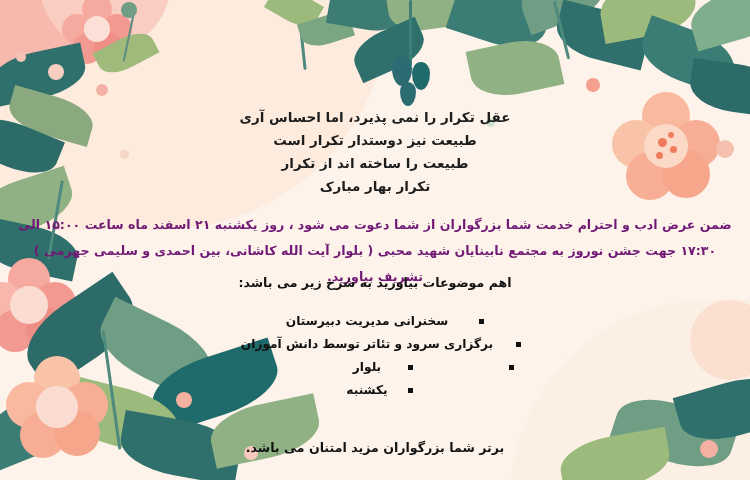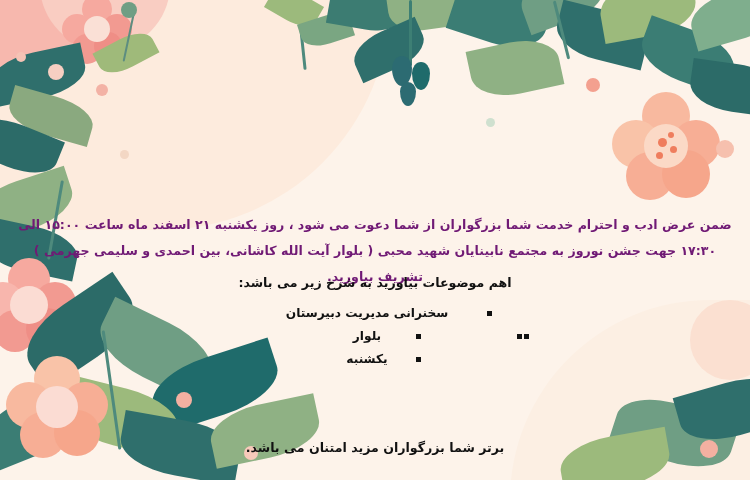--- a/index.html
+++ b/index.html
@@ -114,21 +114,21 @@
     font-weight: bold;
     direction: rtl;
   }
   .bullets {
     position: absolute;
     top: 302px;
     right: 16px;
     left: 0;
     direction: rtl;
     list-style: none;
-    margin: 0;
+    margin: 8px;
     padding: 0;
   }
   .bullets li {
     position: relative;
     text-align: center;
     color: #111;
     font-size: 12.2px;
     font-weight: bold;
     line-height: 23px;
     padding: 0;
@@ -265,32 +265,39 @@
   <div class="leaf" style="left:560px;top:436px;width:110px;height:52px;background:#9cba7c;transform:rotate(-10deg);"></div>
   <div class="petalflower" style="left:700px;top:440px;width:18px;height:18px;background:#f4b0a1;"></div>
   <div class="blob" style="left:690px;top:300px;width:80px;height:80px;background:#fbe0d1;"></div>
 
   <div class="petalflower" style="left:16px;top:52px;width:10px;height:10px;background:#f5c3b5;"></div>
   <div class="petalflower" style="left:120px;top:150px;width:9px;height:9px;background:#f3d7c4;"></div>
   <div class="petalflower" style="left:486px;top:118px;width:9px;height:9px;background:#cfe0cf;"></div>
 
   <div class="content">
 
+    <div class="poem">
+      <div>عقل تکرار را نمی پذیرد، اما احساس آری</div>
+      <div>طبیعت نیز دوستدار تکرار است</div>
+      <div>طبیعت را ساخته اند از تکرار</div>
+      <div>تکرار بهار مبارک</div>
+    </div>
 
     <div class="para">ضمن عرض ادب و احترام خدمت شما بزرگواران  از شما دعوت می شود ، روز یکشنبه ۲۱ اسفند ماه ساعت ۱۵:۰۰ الی ۱۷:۳۰ جهت جشن نوروز به مجتمع نابینایان شهید محبی ( بلوار آیت الله کاشانی، بین احمدی و سلیمی جهرمی ) تشریف بیاورید.</div>
 
     <div class="subhead">اهم موضوعات بیاورید به شرح زیر می باشد:</div>
 
     <ul class="bullets">
       <li>
         <span class="bullet-mark" style="right:242px;"></span>
         <span>سخنرانی مدیریت دبیرستان</span>
       </li>
       <li>
         <span class="bullet-mark" style="right:205px;"></span>
+        <span>برگزاری سرود و تئاتر توسط دانش آموزان</span>
       </li>
       <li>
         <span class="bullet-mark" style="right:212px;"></span>
       </li>
       <li>
         <span class="bullet-mark" style="right:313px;"></span>
         <span>بلوار</span>
       </li>
       <li>
         <span class="bullet-mark" style="right:313px;"></span>

